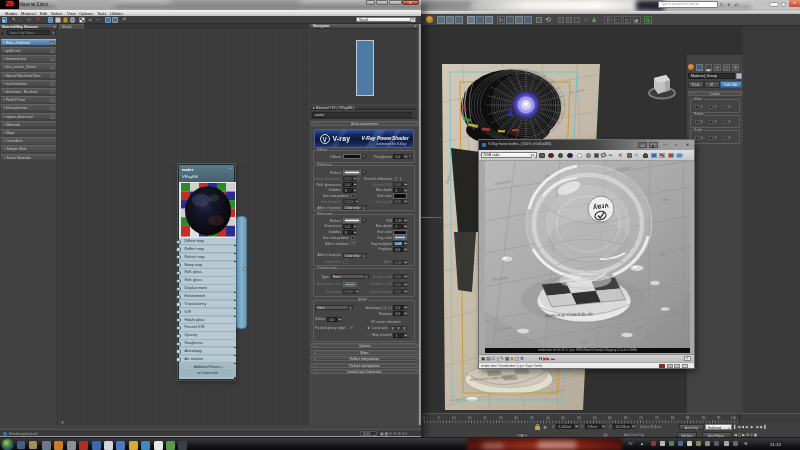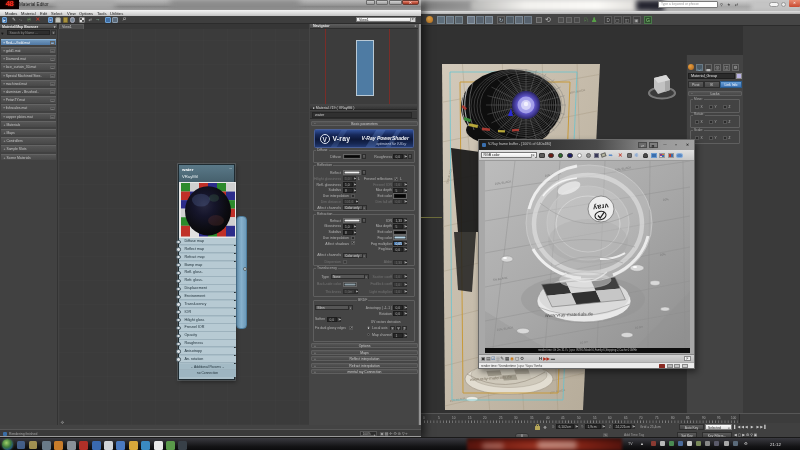--- a/index.html
+++ b/index.html
@@ -469,21 +469,21 @@
     <div class="abs" style="left:202.5px;top:1.2px;width:6px;height:4.5px;background:#d0d0d0;border:0.5px solid #888;"></div>
   </div>
 </div>
 
 <div class="abs" id="mewin" style="left:0;top:0;width:421px;height:437px;background:#434343;box-shadow:4px 2px 8px rgba(0,0,0,0.55);border-bottom:1px solid #9a9a9a;overflow:hidden;">
 
   <div class="abs" style="left:0;top:0;width:421px;height:10px;background:linear-gradient(180deg,#bababa,#939393 55%,#838383 60%,#9a9a9a);">
     <div class="abs" style="left:170px;top:0;width:130px;height:10px;background:#8a8a8a;filter:blur(3px);"></div>
     <div class="abs" style="left:55px;top:0;width:60px;height:10px;background:#a8a8a8;filter:blur(3px);"></div>
   </div>
-  <div class="abs" style="left:0;top:0;width:18.5px;height:8.5px;background:#0a0000;color:#f52c1e;font-family:'Liberation Mono',monospace;font-weight:bold;font-size:8px;line-height:8.5px;text-align:center;letter-spacing:-1px;text-shadow:0 0 2px rgba(255,40,20,.9);">48</div>
+  <div class="abs" style="left:0;top:0;width:18.5px;height:8.5px;background:#0a0000;color:#f52c1e;font-family:'Liberation Mono',monospace;font-weight:bold;font-size:8px;line-height:8.5px;text-align:center;letter-spacing:-1px;text-shadow:0 0 2px rgba(255,40,20,.9);">29</div>
   <div class="abs" style="left:19px;top:2px;font-size:4.6px;color:#1d1d1d;">Material Editor</div>
 
   <div class="abs" style="left:366px;top:0px;width:9px;height:5px;background:linear-gradient(#cfcfcf,#9a9a9a);border:0.5px solid #6a6a6a;border-radius:0 0 1px 1px;"></div>
   <div class="abs" style="left:376px;top:0px;width:12px;height:5px;background:linear-gradient(#cfcfcf,#9a9a9a);border:0.5px solid #6a6a6a;border-radius:0 0 1px 1px;"></div>
   <div class="abs" style="left:389px;top:0px;width:13px;height:5px;background:linear-gradient(#d5d5d5,#a0a0a0);border:0.5px solid #6a6a6a;border-radius:0 0 1px 1px;"></div>
   <div class="abs" style="left:402px;top:0px;width:17px;height:5px;background:linear-gradient(#e99380,#c04f38 60%,#a83a26);border:0.5px solid #6a3a30;border-radius:0 0 2px 2px;color:#fff;font-size:4px;text-align:center;line-height:4.5px;">✕</div>
 
   <div class="abs" style="left:0;top:10px;width:421px;height:5.5px;background:linear-gradient(180deg,#f4f4f4,#d9d9d9 60%,#c2c2c2);font-size:4.1px;color:#151515;">
     <span class="abs" style="left:5px;top:0.8px;">Modes</span>
     <span class="abs" style="left:21px;top:0.8px;">Material</span>

